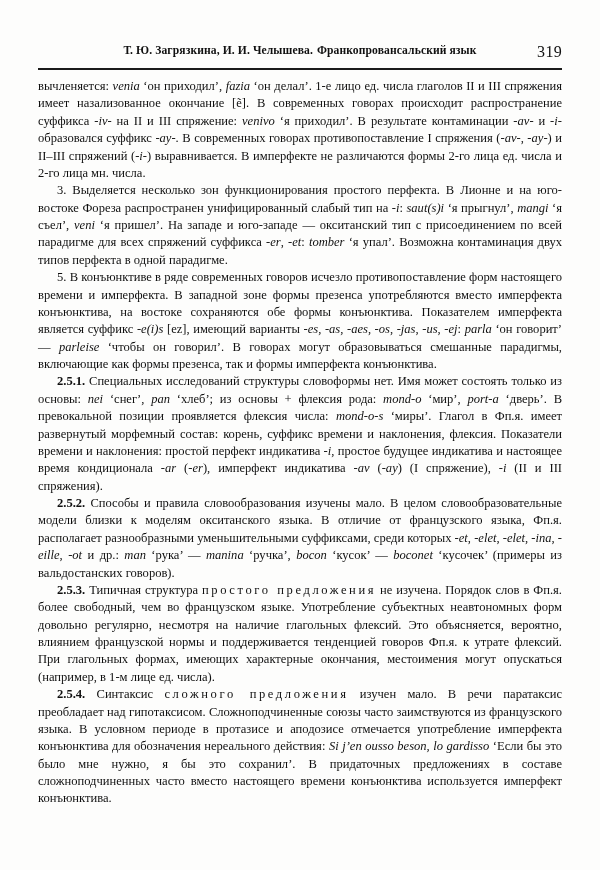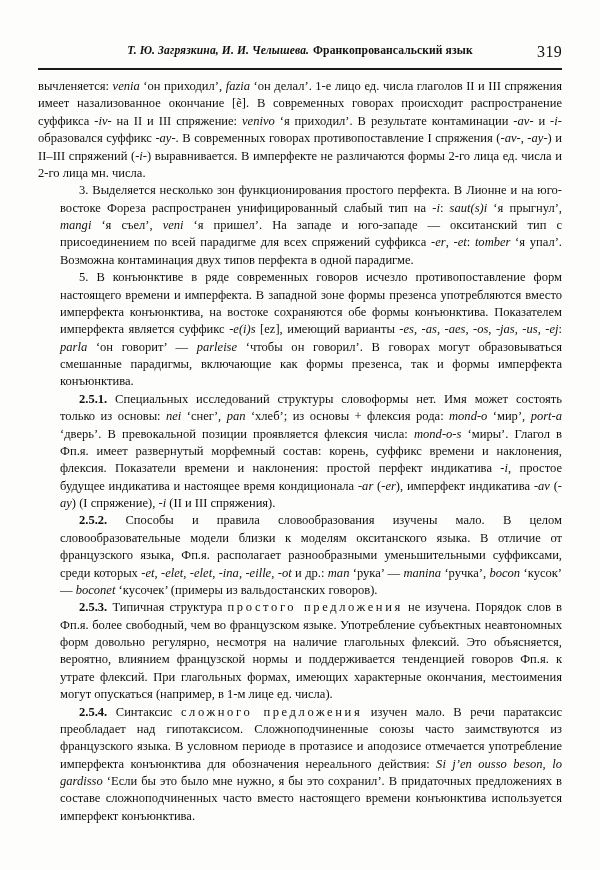--- a/index.html
+++ b/index.html
@@ -27,21 +27,20 @@
     left: 38px;
     width: 524px;
     height: 18px;
     display: flex;
     align-items: baseline;
     justify-content: center;
     font-size: 11.6px;
     white-space: nowrap;
   }
   .rh-authors {
-    font-style: italic;
     font-weight: 700;
     letter-spacing: 0.1px;
   }
   .rh-title {
     font-weight: 700;
     margin-left: 4px;
     letter-spacing: 0.1px;
   }
   .folio {
     position: absolute;
@@ -69,21 +68,20 @@
     text-align: justify;
     text-justify: inter-word;
     hyphens: manual;
   }
   p {
     margin: 0;
     text-indent: 0;
   }
   p.indent {
     text-indent: 19px;
-    margin-left: 22px;
   }
   i, .it {
     font-style: italic;
   }
   .b {
     font-weight: 700;
   }
   .spaced {
     letter-spacing: 2.6px;
   }

